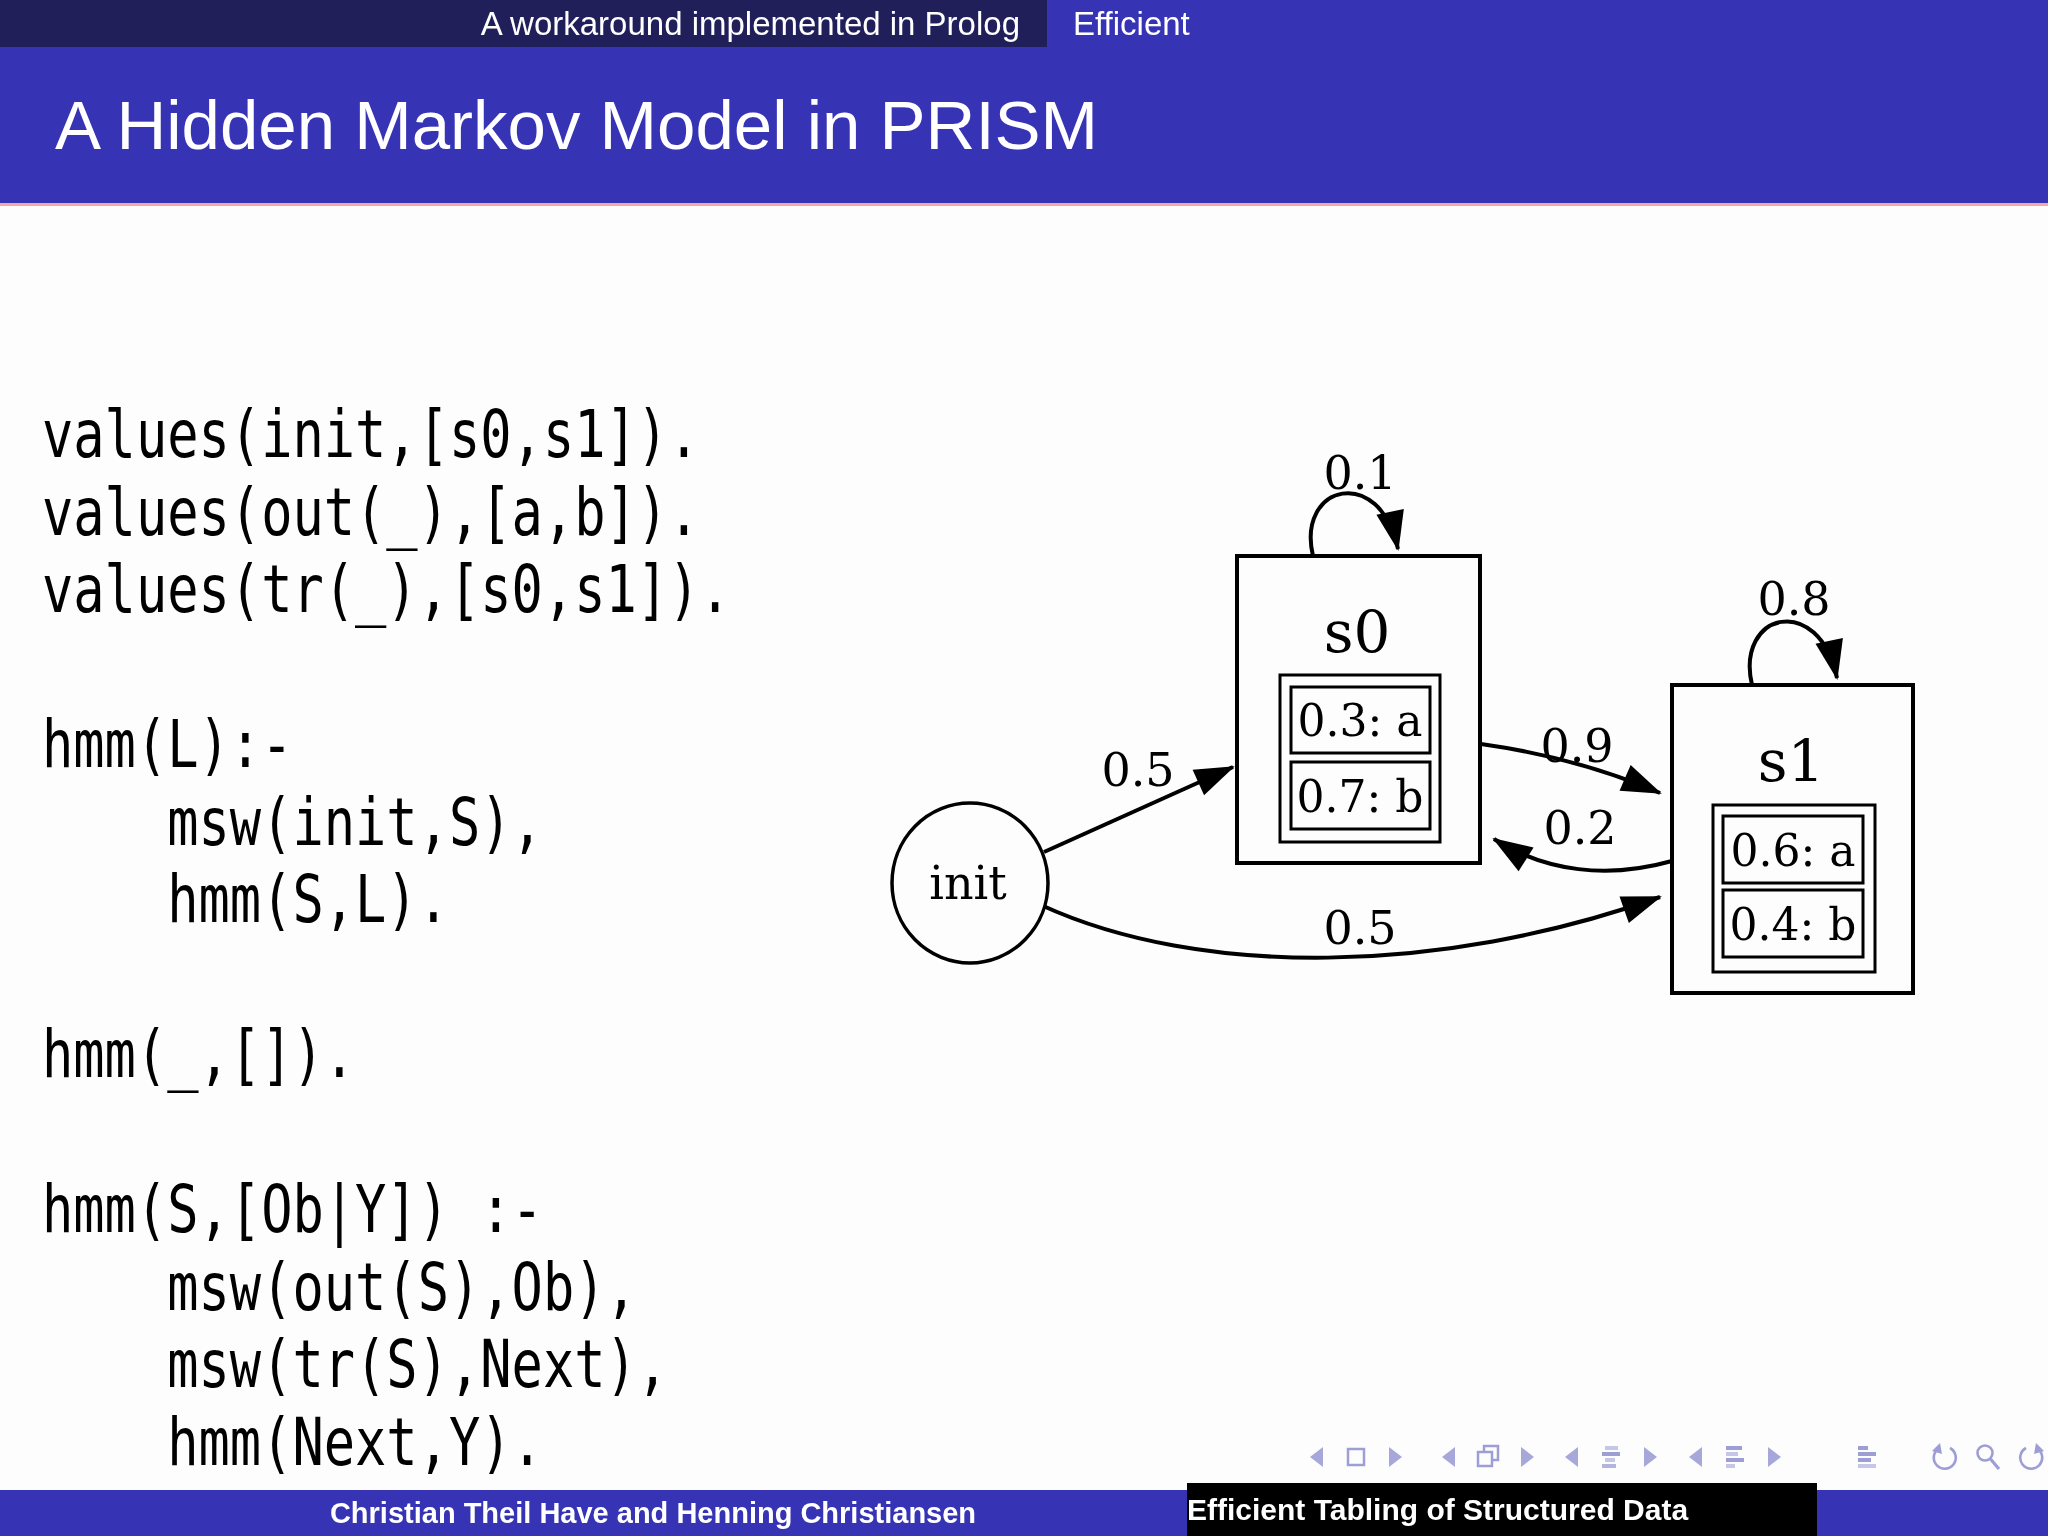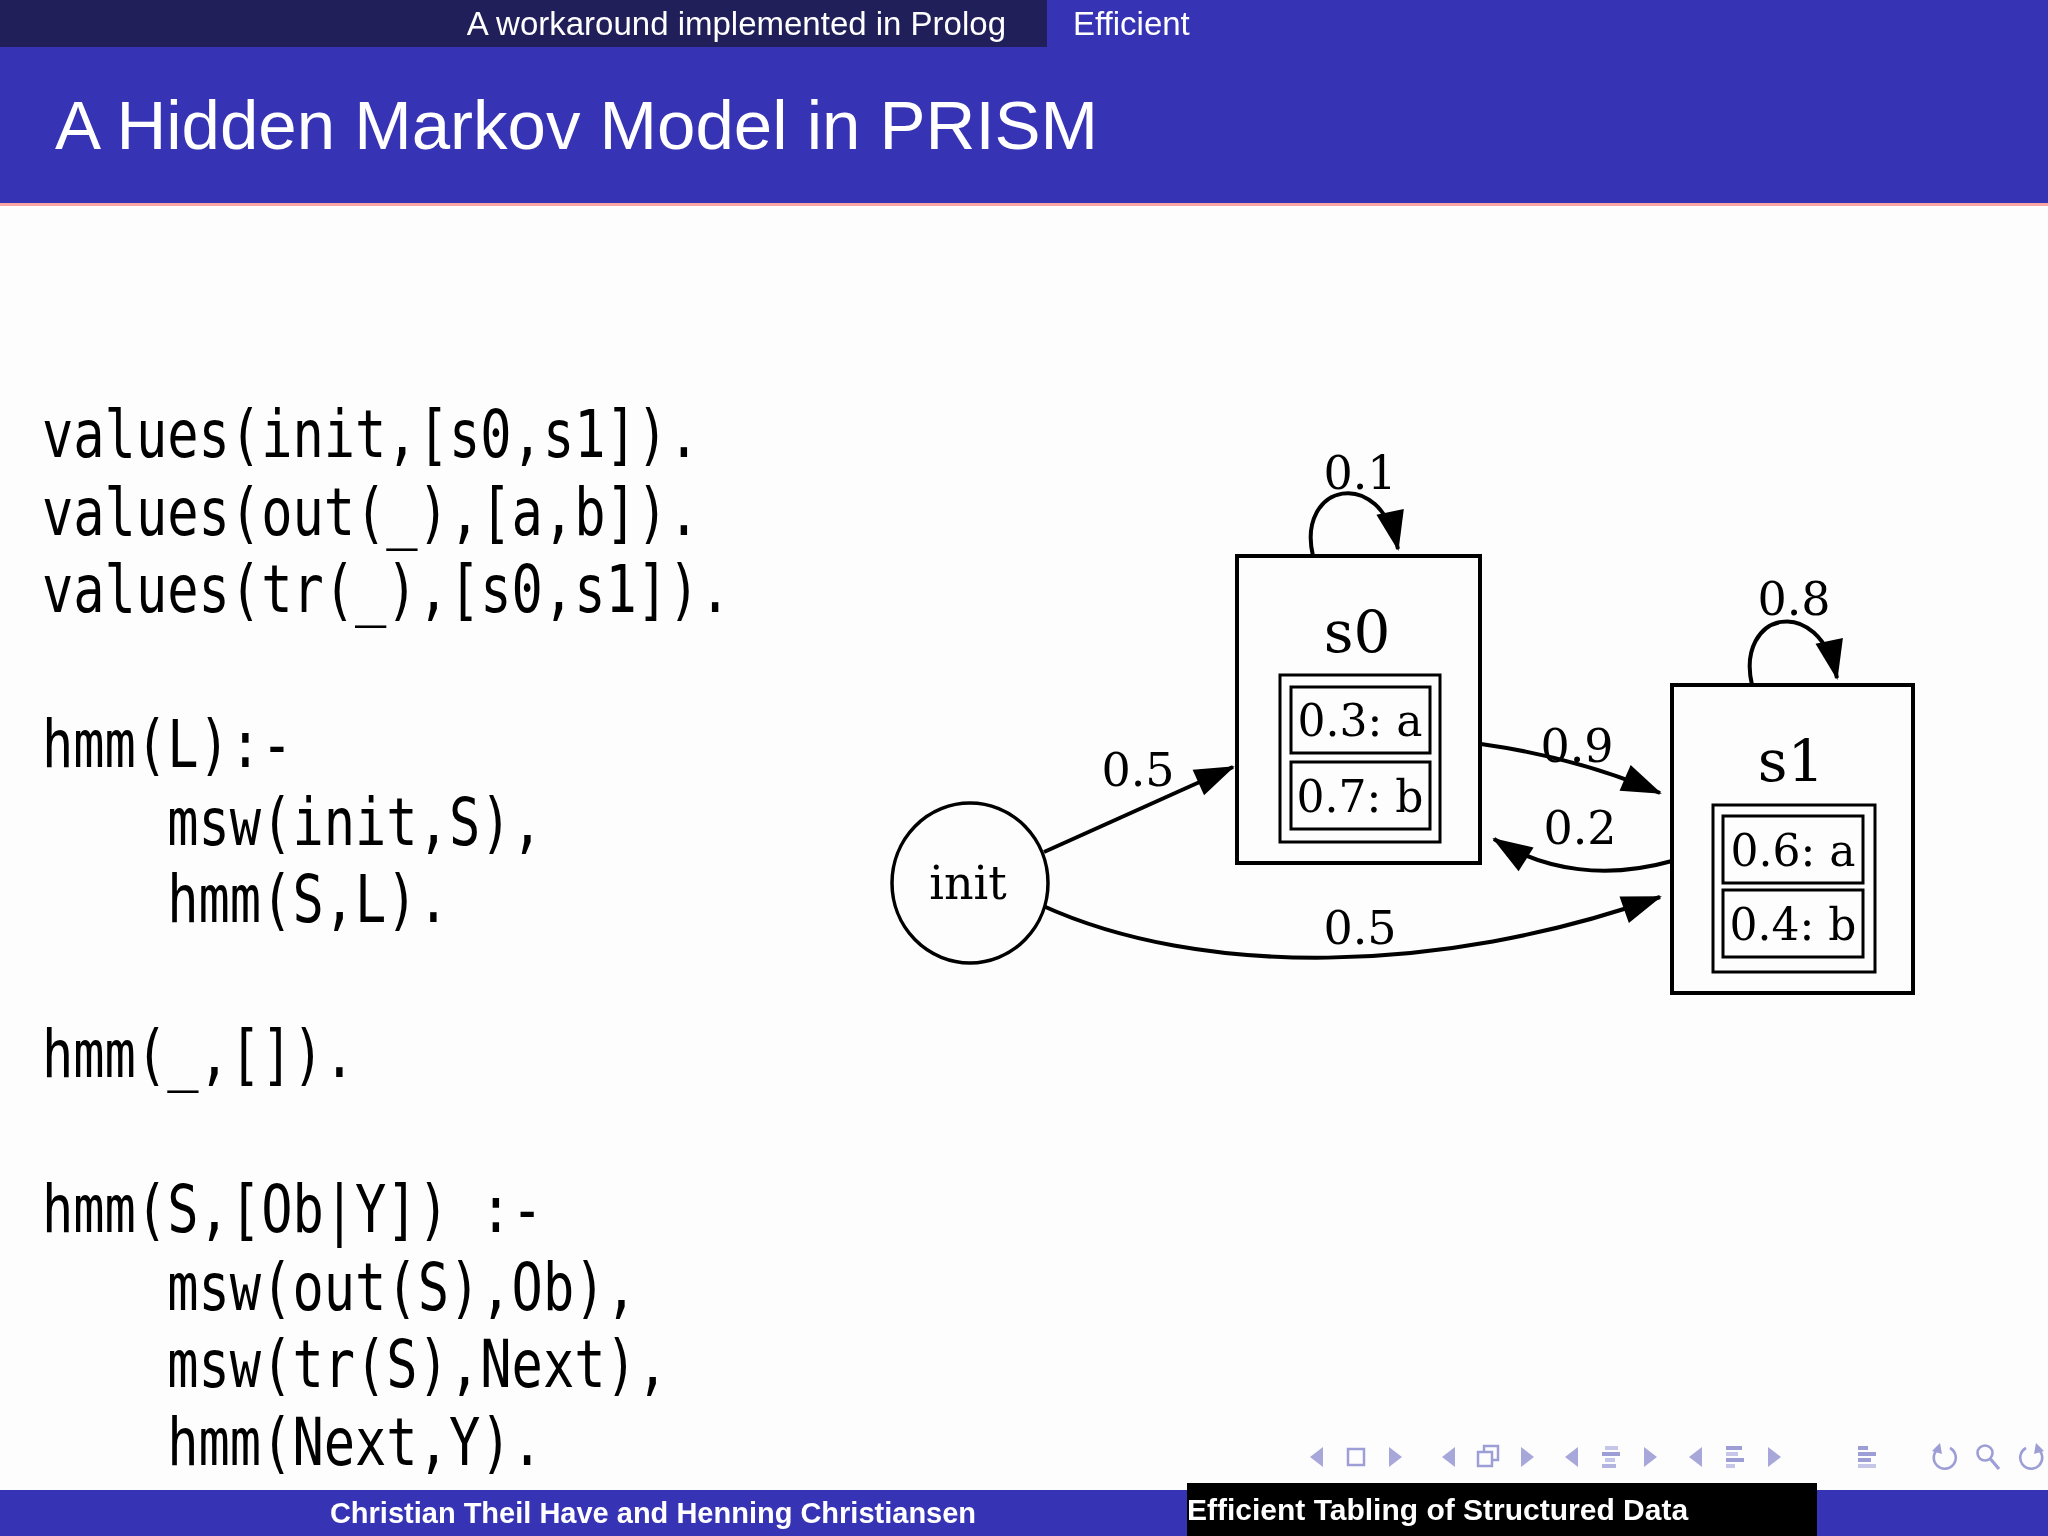--- a/index.html
+++ b/index.html
@@ -4,21 +4,21 @@
 <style>
   html,body{margin:0;padding:0;}
   body{
     width:2048px;height:1536px;position:relative;overflow:hidden;
     background:#fdfdfe;font-family:"Liberation Sans",sans-serif;
   }
   
   .headbar{position:absolute;left:0;top:0;width:2048px;height:47px;background:#3633b5;}
   .headbar .sec-dark{
     position:absolute;left:0;top:0;width:1047px;height:47px;background:#211f5a;
-    display:flex;align-items:center;justify-content:flex-end;padding-right:41px;box-sizing:border-box;
+    display:flex;align-items:center;justify-content:flex-end;padding-right:27px;box-sizing:border-box;
   }
   .headbar .sec-light{
     position:absolute;left:1047px;top:0;height:47px;display:flex;align-items:center;padding-left:26px;
   }
   .headbar span{color:#ffffff;font-size:33px;white-space:nowrap;}
   .titlebar{
     position:absolute;left:0;top:47px;width:2048px;height:156px;background:#3633b5;
     border-bottom:3px solid #fca5a5;box-sizing:content-box;
     display:flex;align-items:center;
   }

